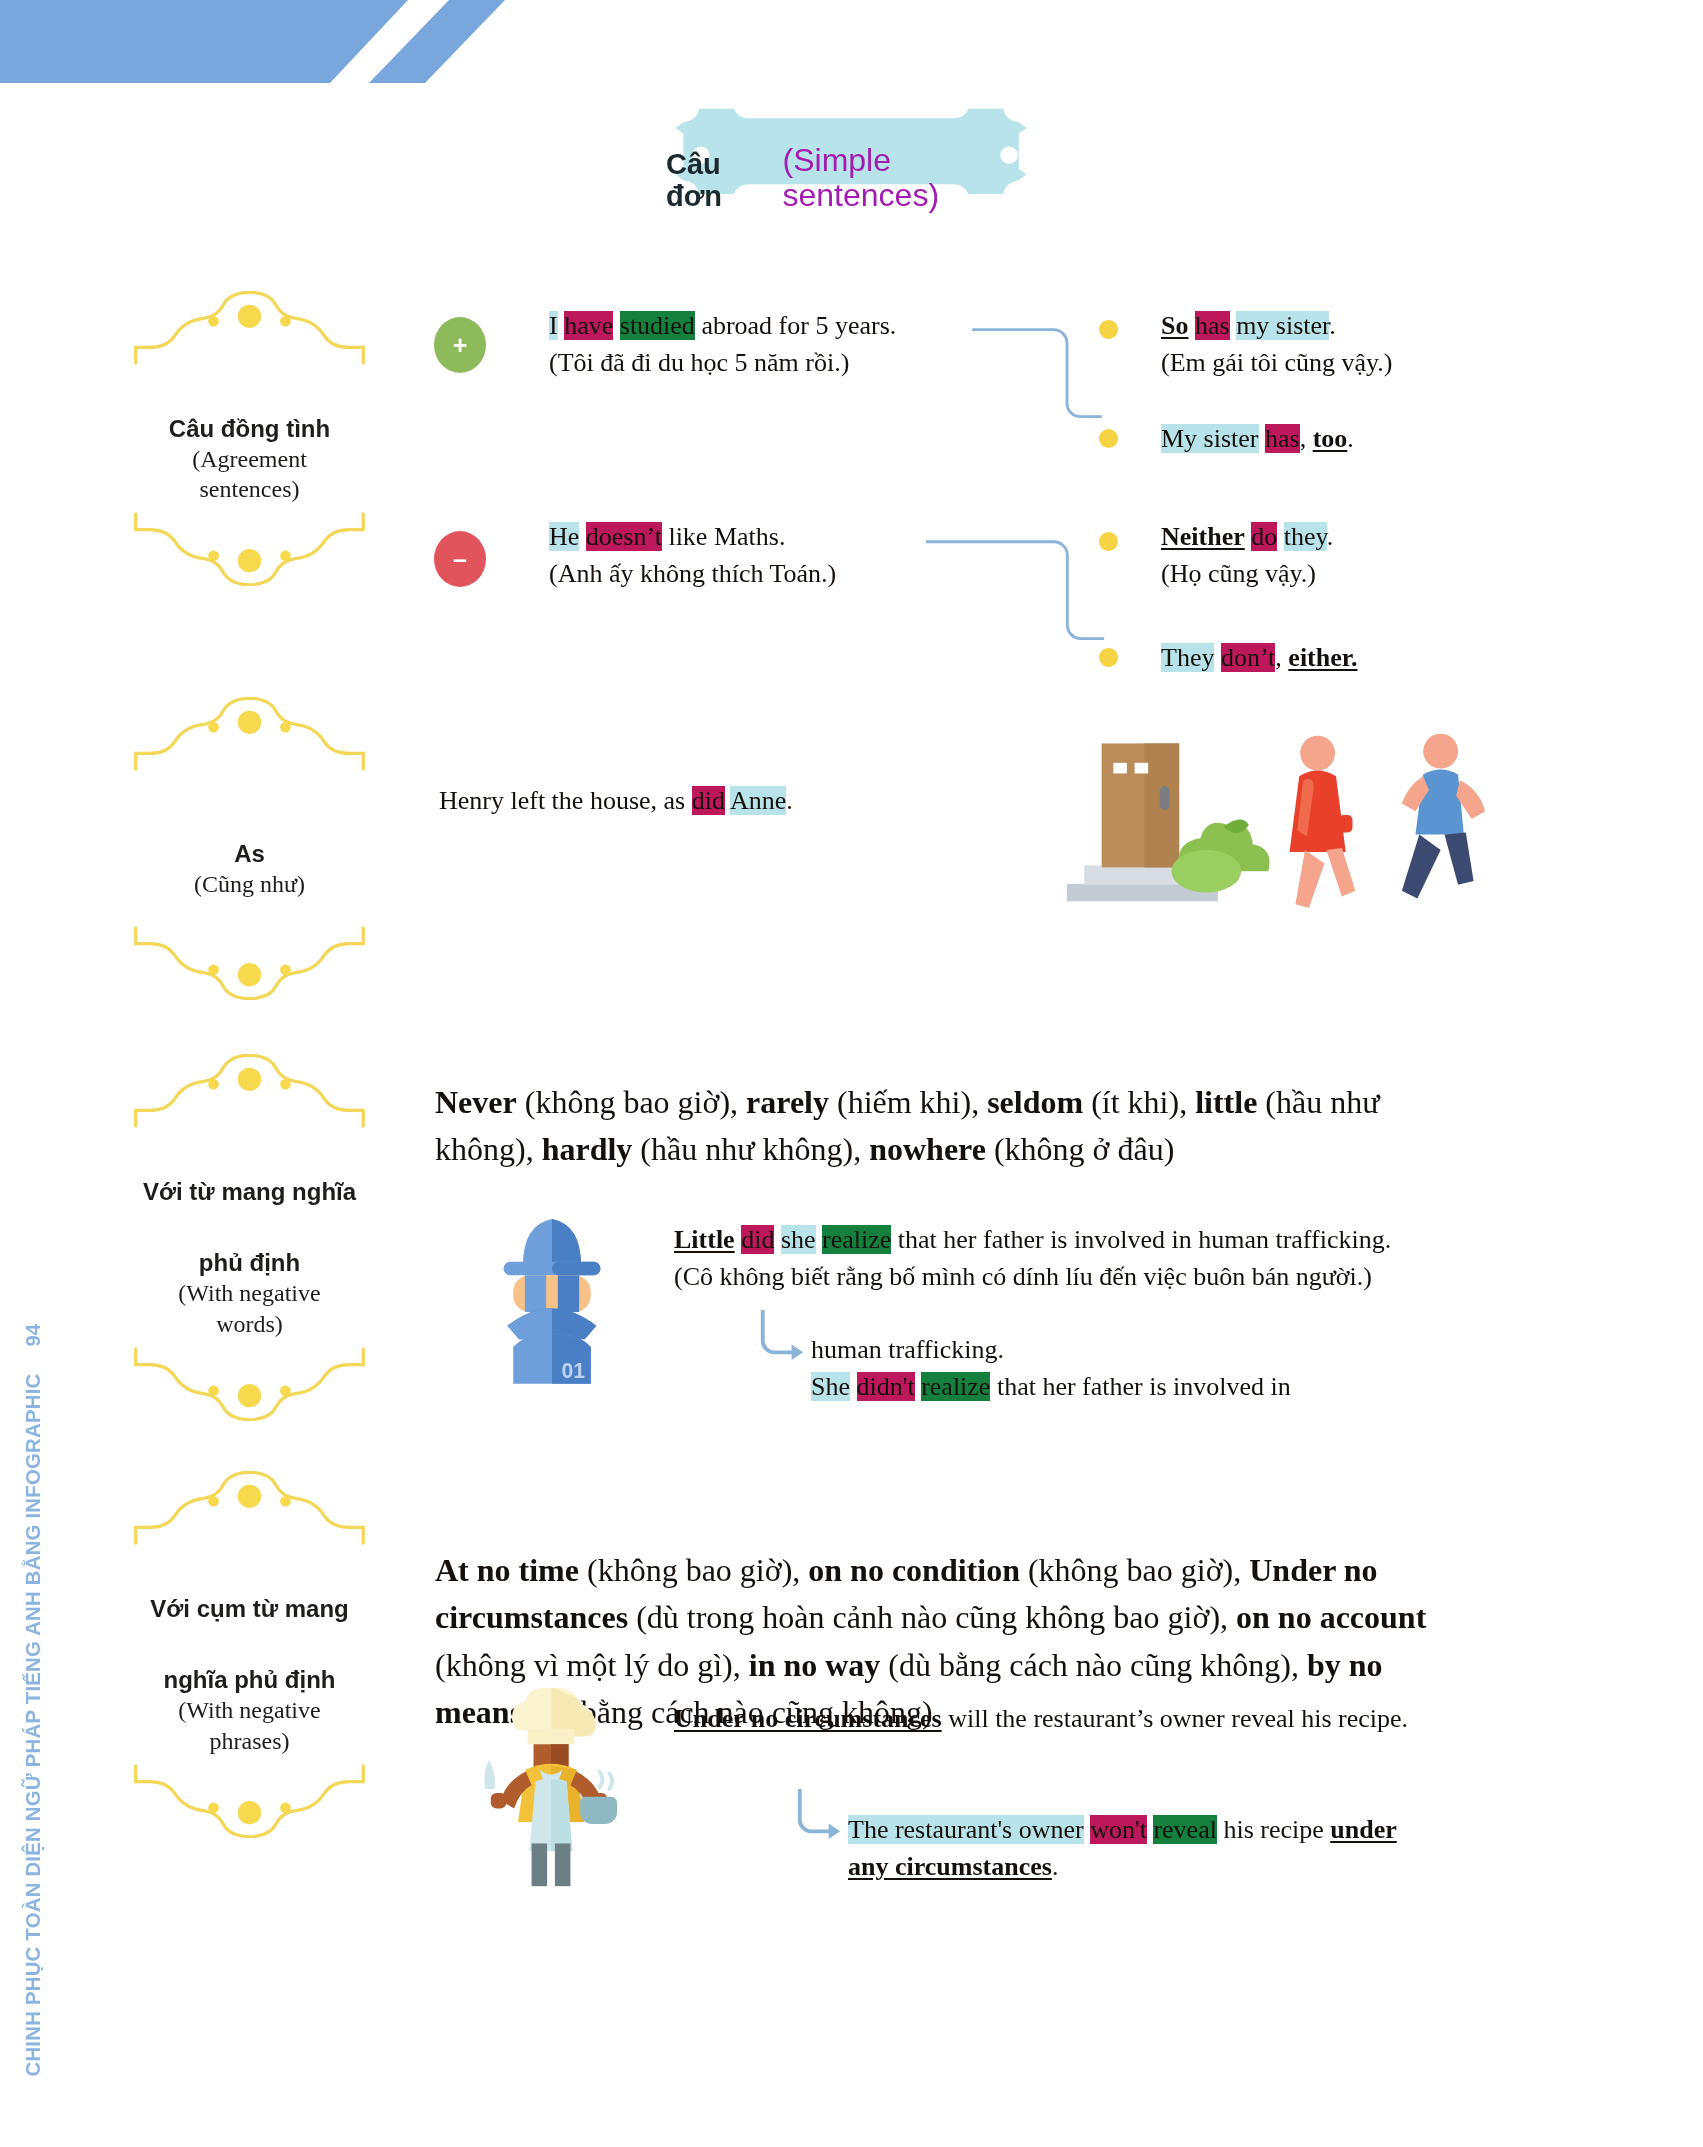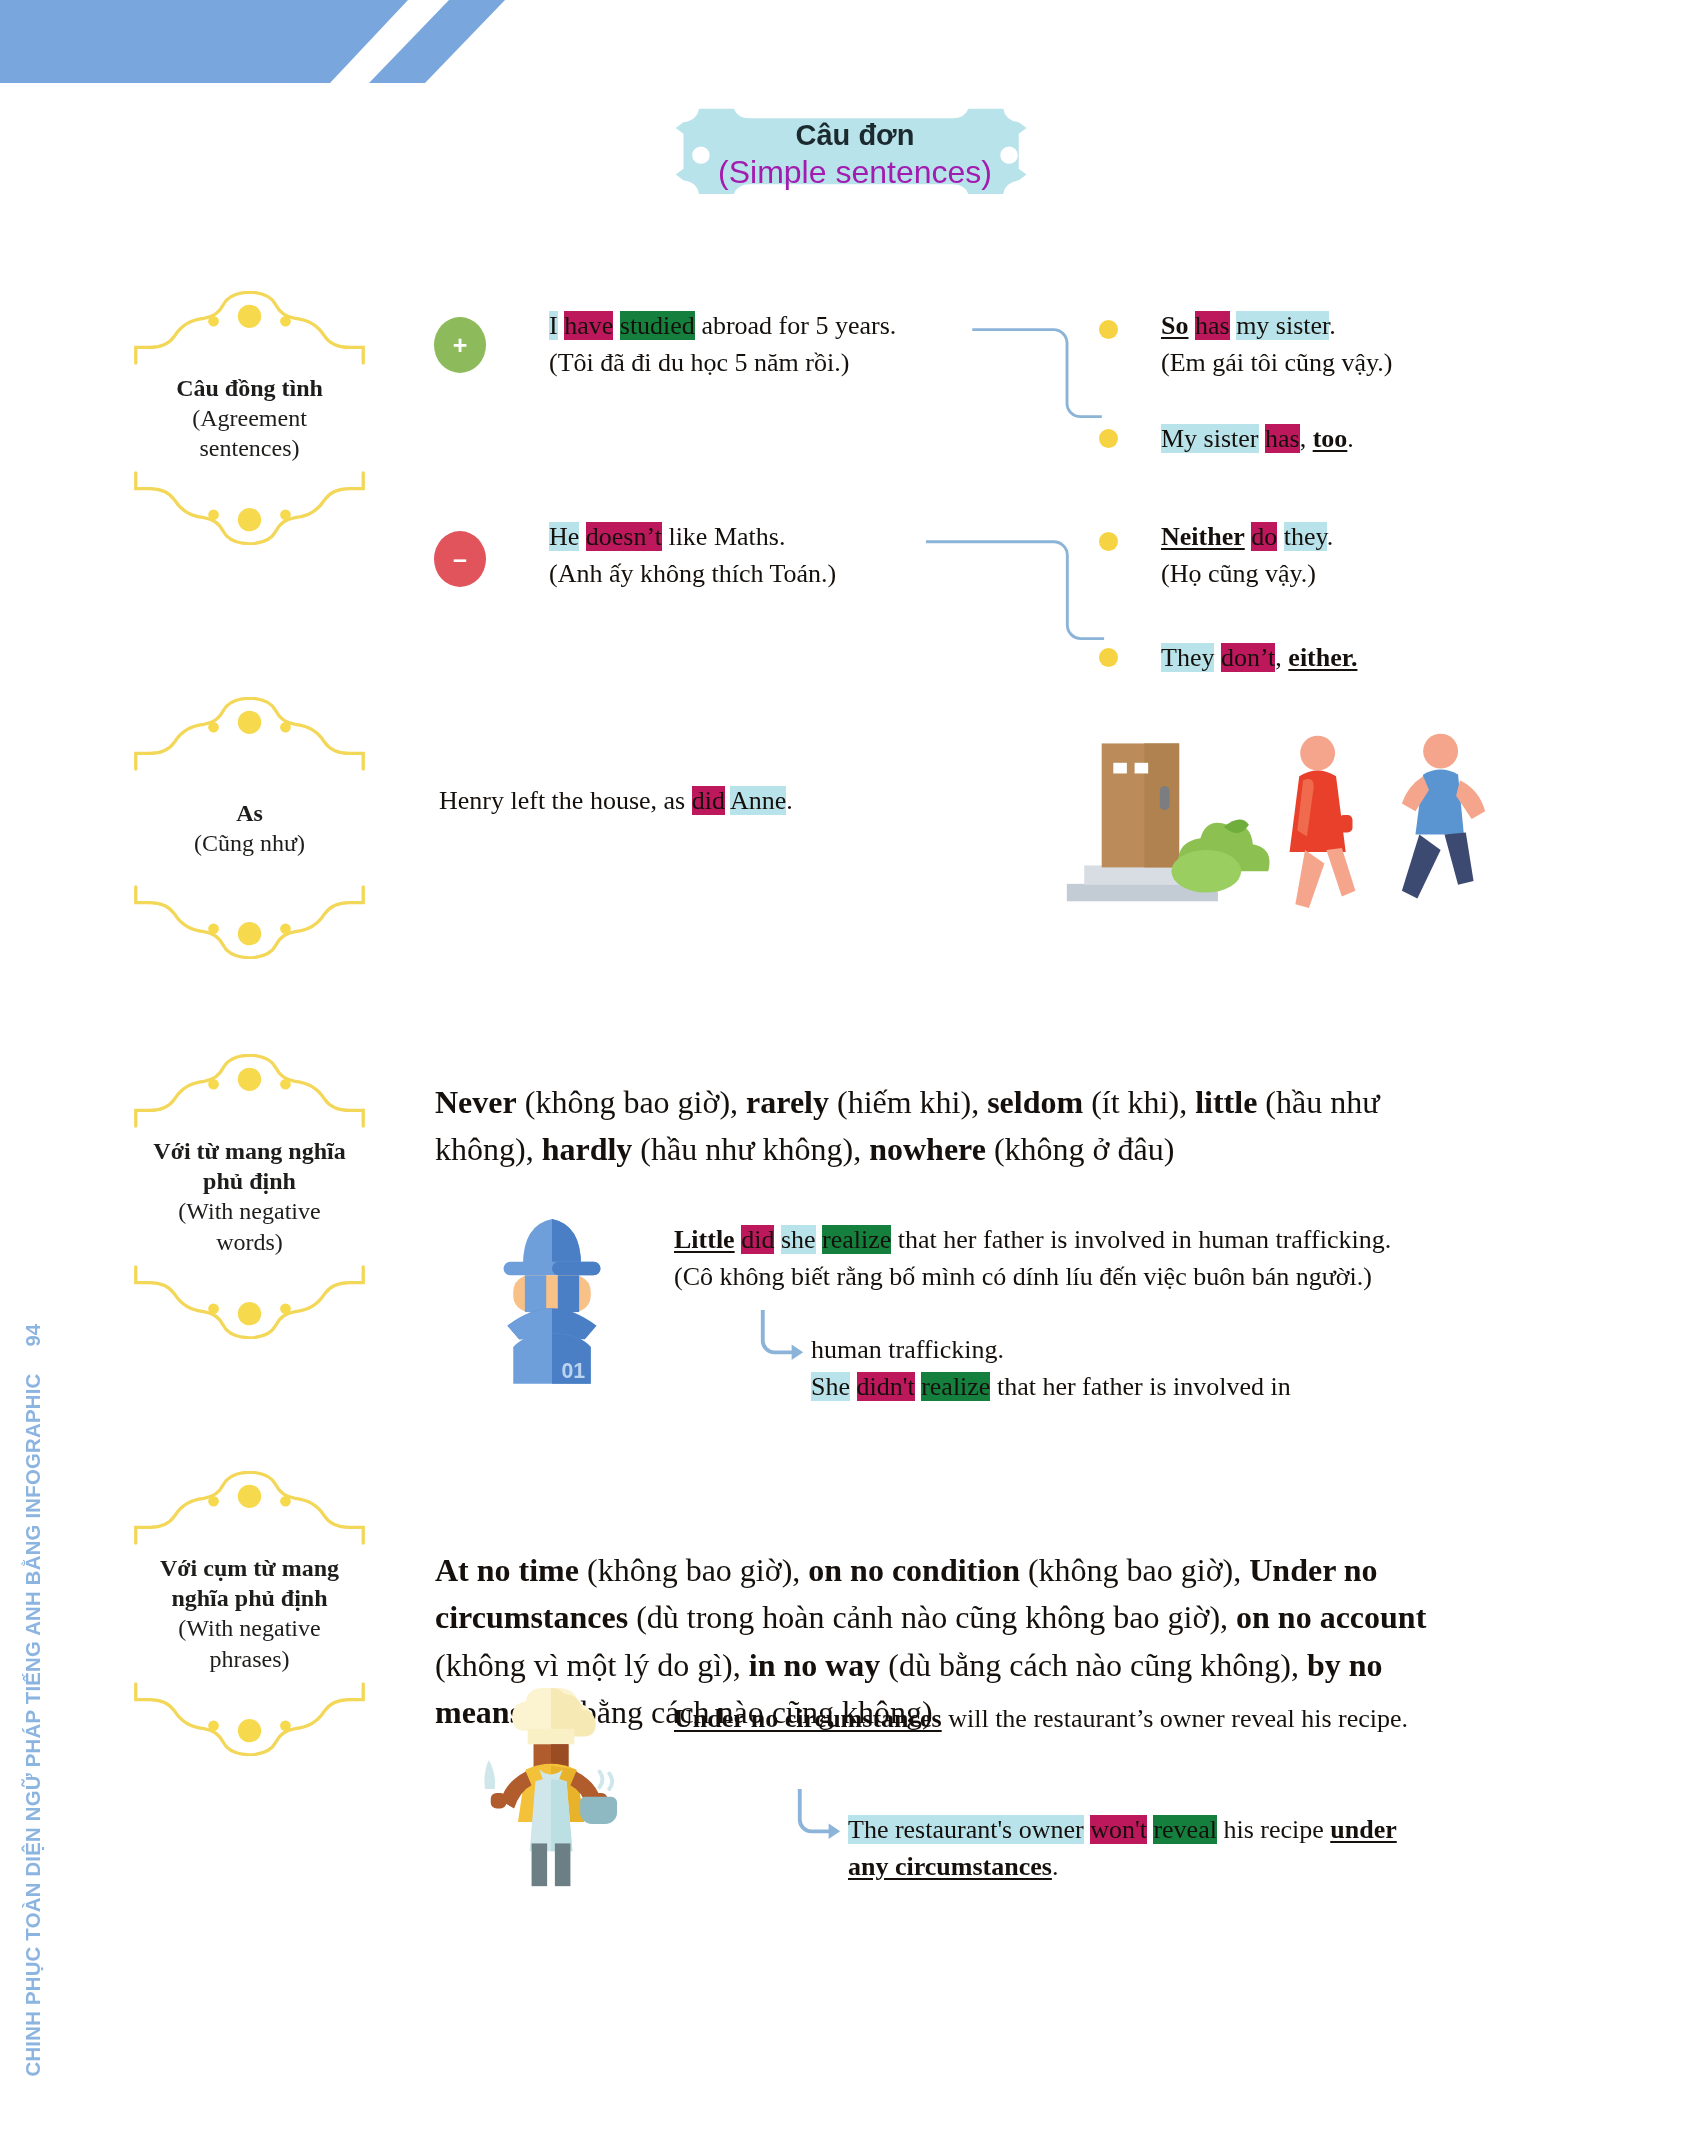--- a/index.html
+++ b/index.html
@@ -33,34 +33,34 @@
     font-family:"Liberation Sans", sans-serif;
     font-weight:700;color:#8cb4e0;font-size:20.4px;letter-spacing:0.2px;
     white-space:nowrap;
   }
   #sidebar-page{font-family:"Liberation Sans", sans-serif;font-weight:700;
     color:#8cb4e0;font-size:20.4px;}
 
   
   #title-wrap{position:absolute;left:666px;top:97px;width:378px;height:116px;}
   #title-plaque{position:absolute;inset:0;}
-  #title-text{position:absolute;inset:0;display:flex;flex-direction:column;
-    align-items:center;justify-content:center;gap:3px;}
+  #title-text{position:absolute;inset:0;display:flex;flex-direction:row;
+    align-items:flex-end;justify-content:center;gap:3px;}
   #title-vn{font-family:"Liberation Sans", sans-serif;font-weight:700;
     font-size:29px;color:#1b2a2e;line-height:1.1;}
   #title-en{font-family:"Liberation Sans", sans-serif;font-weight:400;
     font-size:32px;color:#a21caf;line-height:1.1;}
 
   
   .orn-label{position:absolute;width:243px;display:flex;flex-direction:column;
     align-items:center;}
   .orn-svg{display:block;}
   .orn-text{text-align:center;padding:5.8px 0;}
-  .orn-vn{font-family:Liberation Serif, serif;font-weight:700;
-    font-size:24px;color:#1d1d1b;line-height:1.26;}
+  .orn-vn{font-family:Liberation Sans, sans-serif;font-weight:700;
+    font-size:24px;color:#1d1d1b;line-height:1.26;margin-top:41px;}
   .orn-en{font-family:"Liberation Serif", serif;font-weight:400;
     font-size:24px;color:#1d1d1b;line-height:1.26;}
 
   
   .sent{font-family:"Liberation Serif", serif;font-size:26px;color:#15100c;
     line-height:1.44;}
   .sent .bold{font-weight:700;}
   .sent .ul{text-decoration:underline;text-underline-offset:2.9px;}
   .hl-blue{background:#b9e3ea;}
   .hl-yellow{background:#be185d;}

